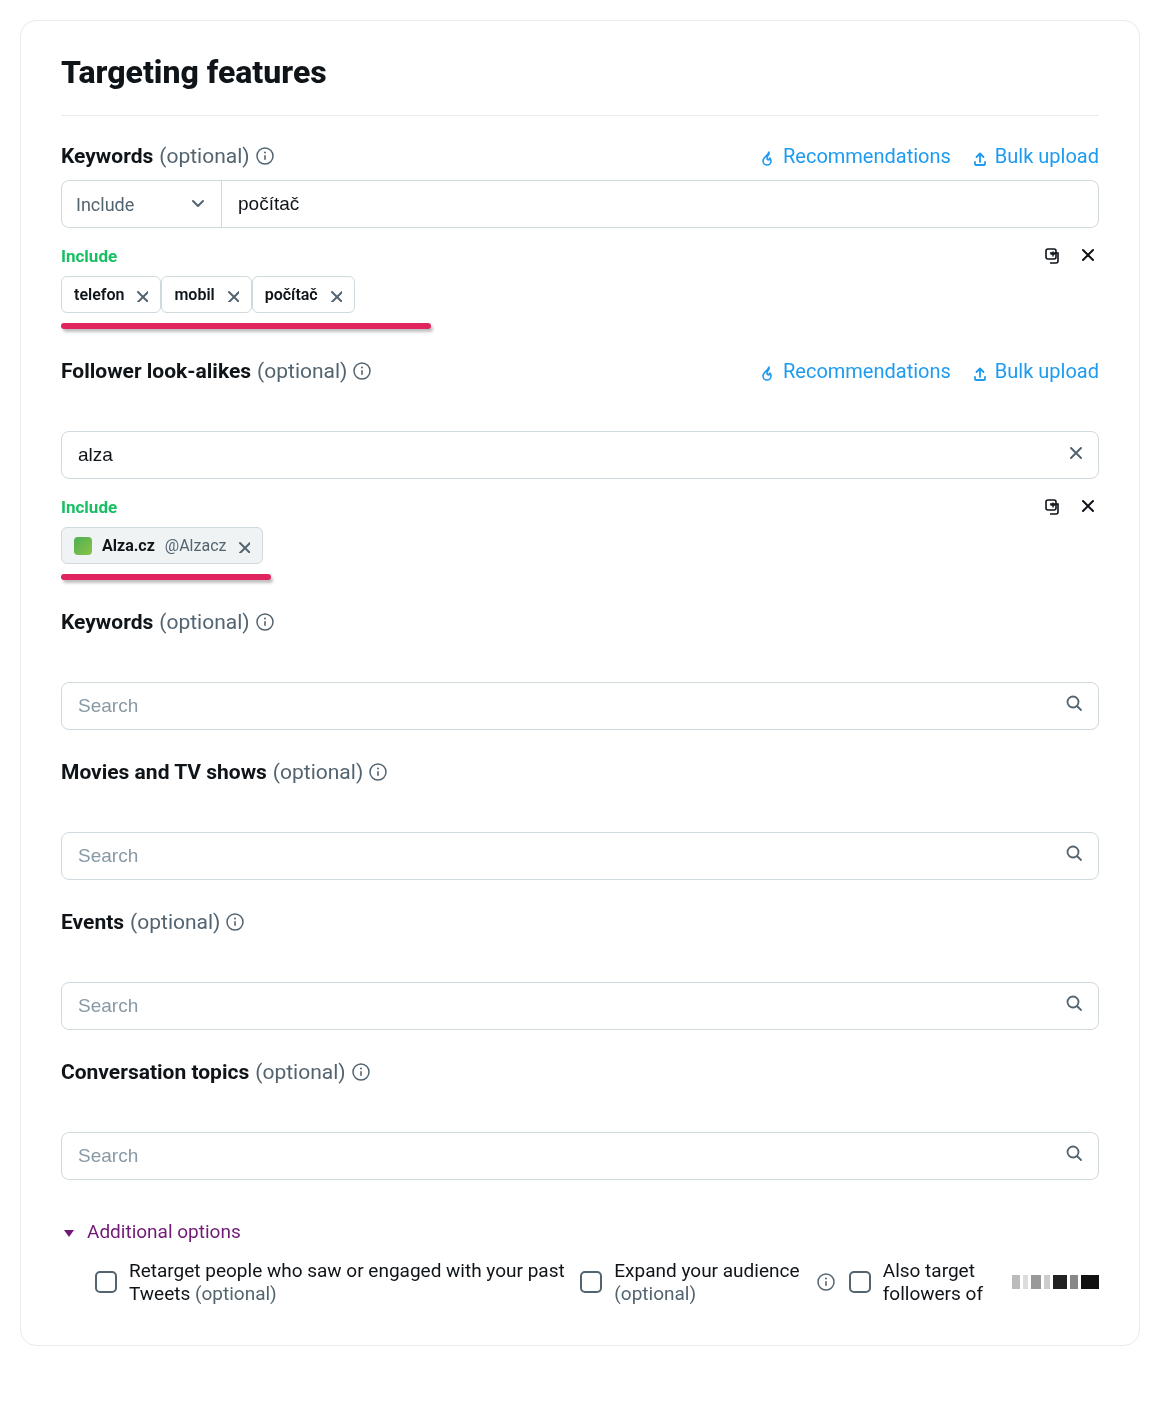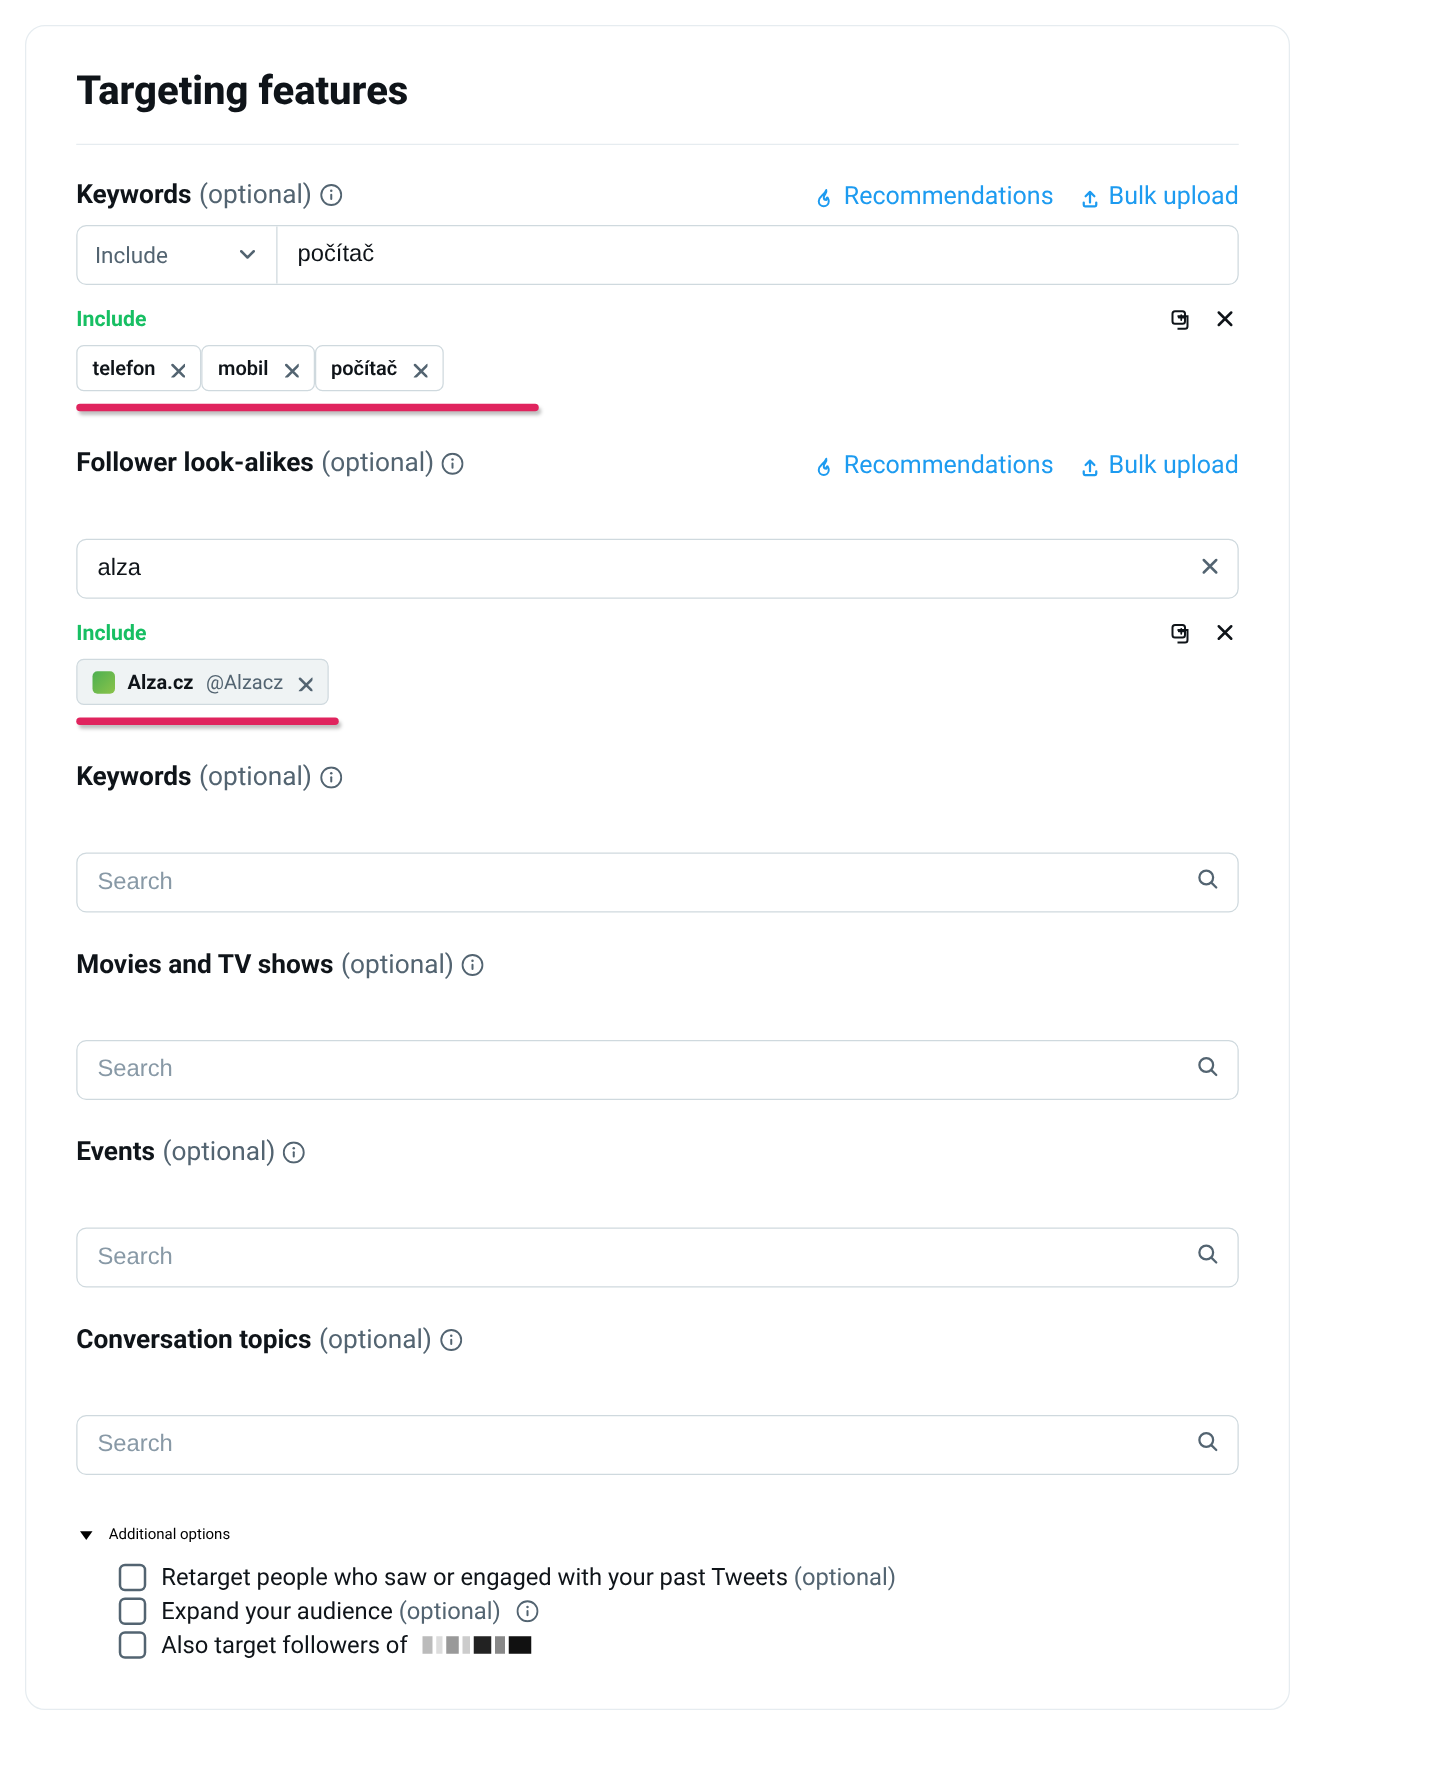--- a/index.html
+++ b/index.html
@@ -3,21 +3,21 @@
 <meta charset="utf-8">
 <style>
   * { box-sizing: border-box; margin: 0; padding: 0; }
   body {
     font-family: -apple-system, BlinkMacSystemFont, "Segoe UI", Roboto, Helvetica, Arial, sans-serif;
     background: #fff;
     color: #0f1419;
     padding: 20px;
   }
   .card {
-    width: 1012px;
+    width: 1120px;
     border: 1px solid #e6ecf0;
     border-radius: 16px;
     padding: 32px 40px 40px 40px;
   }
   .title {
     font-size: 32px;
     font-weight: 800;
     color: #0f1419;
     padding-bottom: 24px;
     border-bottom: 1px solid #e6ecf0;
@@ -167,30 +167,30 @@
     height: 6px;
     background: #e0245e;
     border-radius: 3px;
     margin-top: 10px;
     box-shadow: 2px 3px 3px rgba(0,0,0,0.25);
   }
   .options-toggle {
     display: inline-flex;
     align-items: center;
     gap: 12px;
-    color: #000000;
-    font-size: 12px;
+    color: #701a75;
+    font-size: 19px;
     cursor: pointer;
     margin-top: 10px;
     margin-bottom: 16px;
   }
   .options-list {
     display: flex;
-    flex-direction: column;
-    gap: 4px;
+    flex-direction: row;
+    gap: 14px;
     padding-left: 34px;
     justify-content: space-between;
   }
   .check-row {
     display: flex;
     align-items: center;
     gap: 12px;
     font-size: 19px;
     color: #0f1419;
   }

